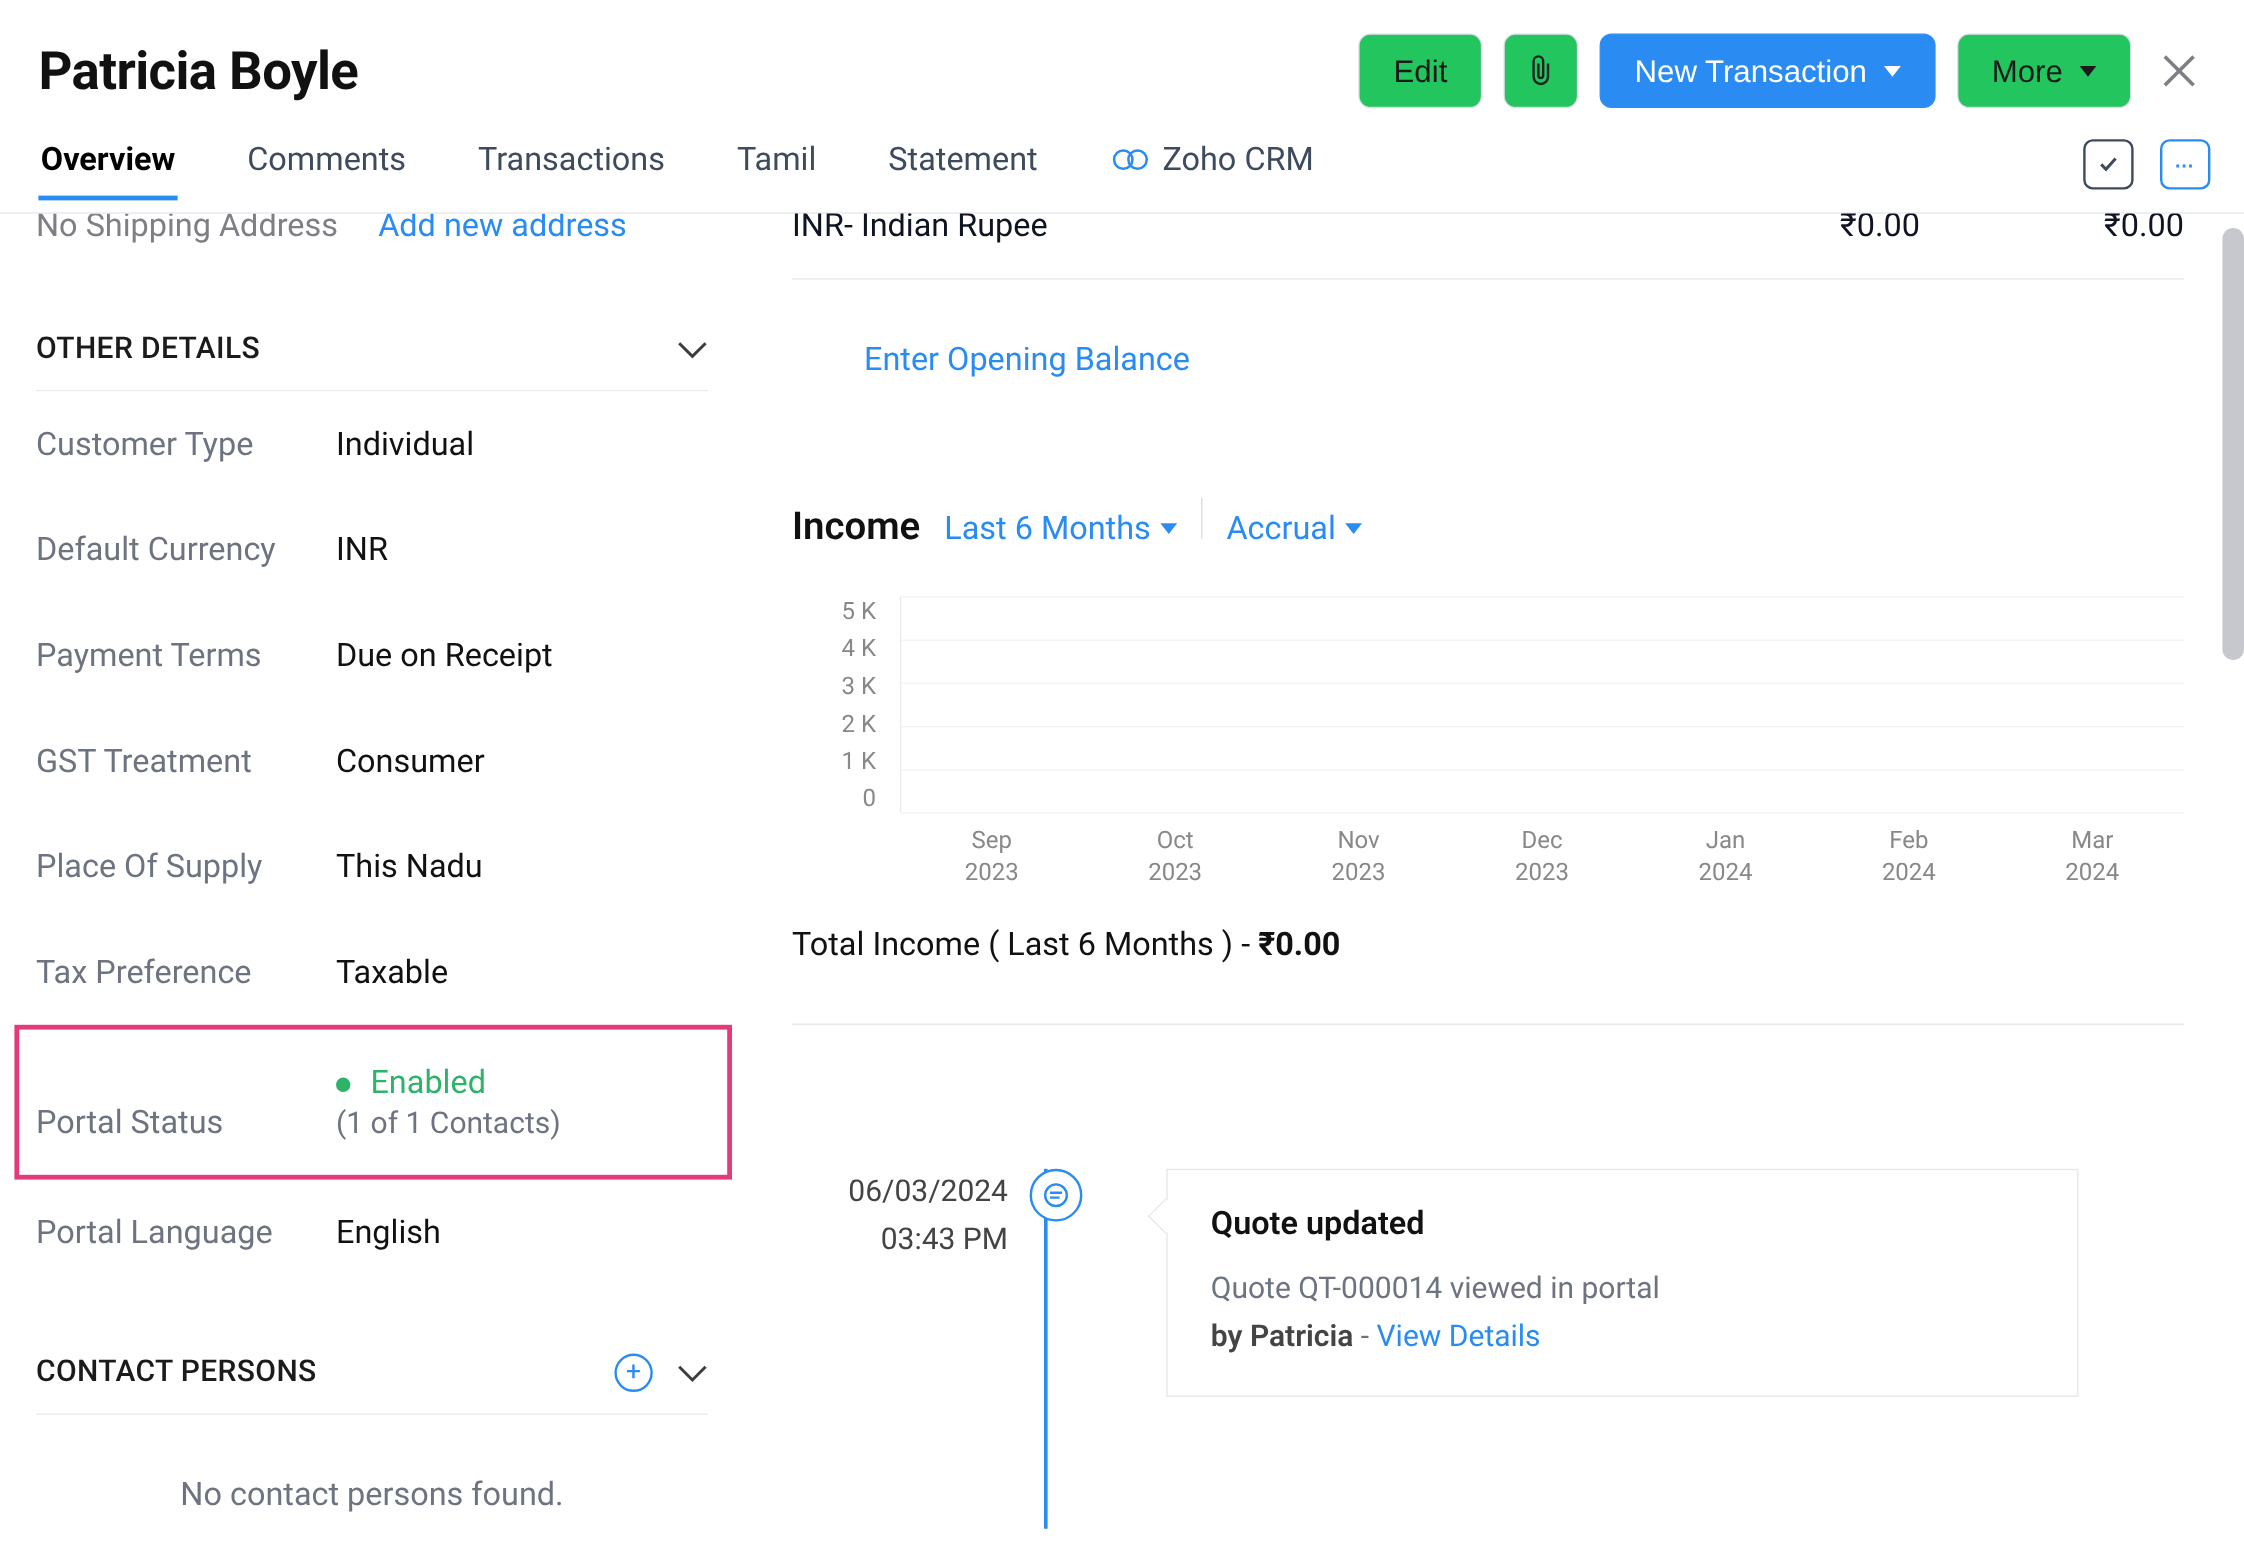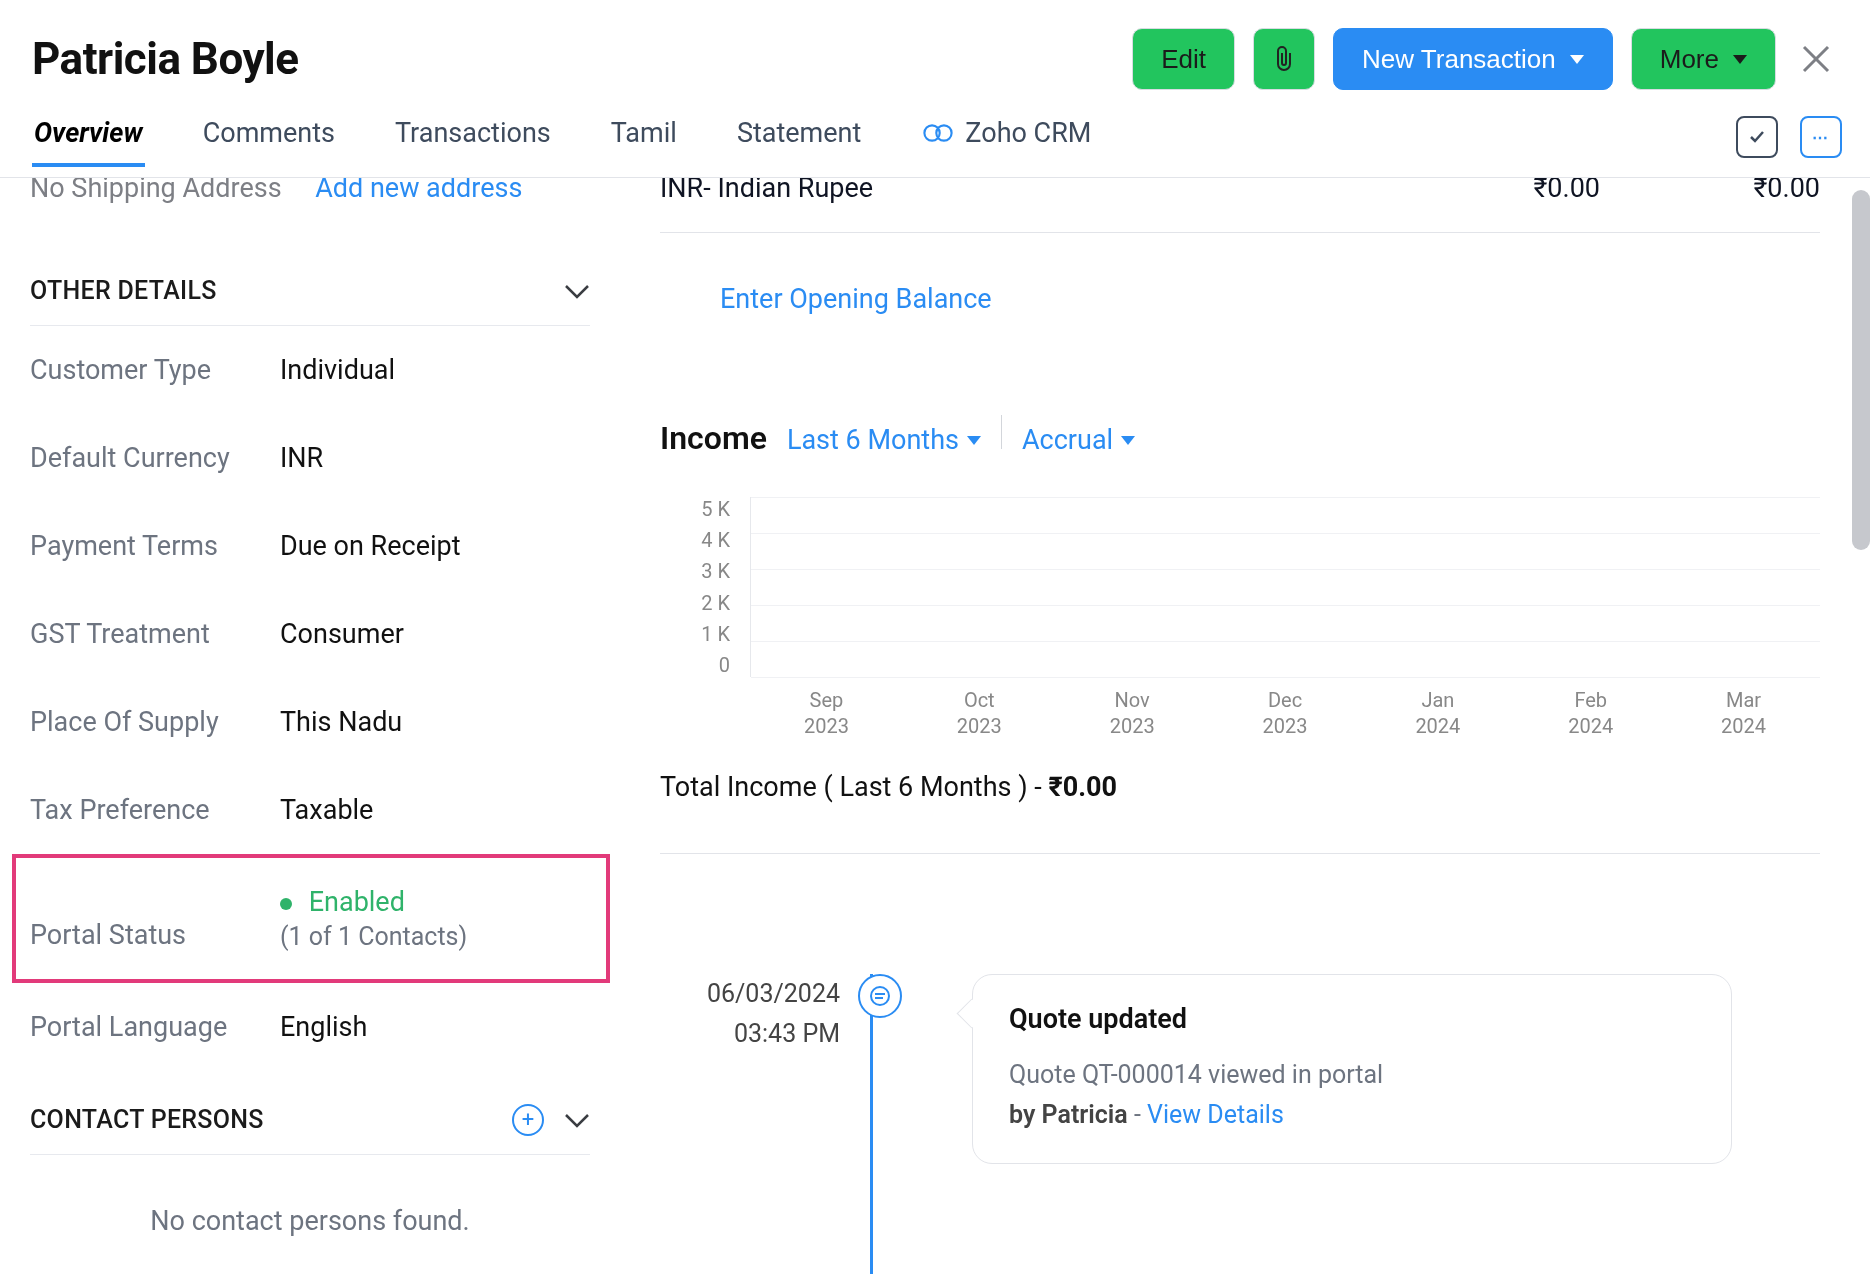--- a/index.html
+++ b/index.html
@@ -79,21 +79,20 @@
     padding: 0 2px 18px 2px;
     display: flex;
     align-items: center;
     gap: 10px;
   }
   .tab.active {
     color: #000;
     font-weight: 700;
     border-bottom: 4px solid #2a8cf3;
     padding-bottom: 14px;
-    font-style: italic;
   }
   .tab-right-icons {
     position: absolute;
     right: 28px;
     top: 10px;
     display: flex;
     gap: 22px;
   }
   .sq-icon {
     width: 42px; height: 42px;
@@ -232,21 +231,21 @@
   .event-dot {
     width:44px; height:44px; border-radius:50%;
     border:2px solid #2a8cf3; background:#fff;
     display:flex; align-items:center; justify-content:center;
     color:#2a8cf3; font-size:22px;
     position:relative; z-index:2; flex-shrink:0;
     margin-left:-22px;
   }
   .event-card {
     border:1px solid #e2e4e9;
-    border-radius:20px;
+    border-radius:0;
     padding: 28px 36px;
     margin-left: 30px;
     position:relative;
     flex:1;
     max-width: 760px;
   }
   .event-card::before {
     content:"";
     position:absolute;
     left:-12px; top:28px;
@@ -377,21 +376,21 @@
         </div>
         <div class="sub-value">(1 of 1 Contacts)</div>
       </div>
     </div>
 
     <div class="detail-row">
       <div class="label">Portal Language</div>
       <div class="value">English</div>
     </div>
 
-    <div class="section-head" style="margin-top:32px;">
+    <div class="section-head" style="margin-top:56px;">
       <h3>CONTACT PERSONS</h3>
       <div class="icons">
         <span class="plus-circle">+</span>
         <span class="chev">
           <svg width="26" height="16" viewBox="0 0 26 16" fill="none" stroke="#3a3d42" stroke-width="2.5">
               <path d="M2 2 L13 13 L24 2"></path>
             </svg>
         </span>
       </div>
     </div>

